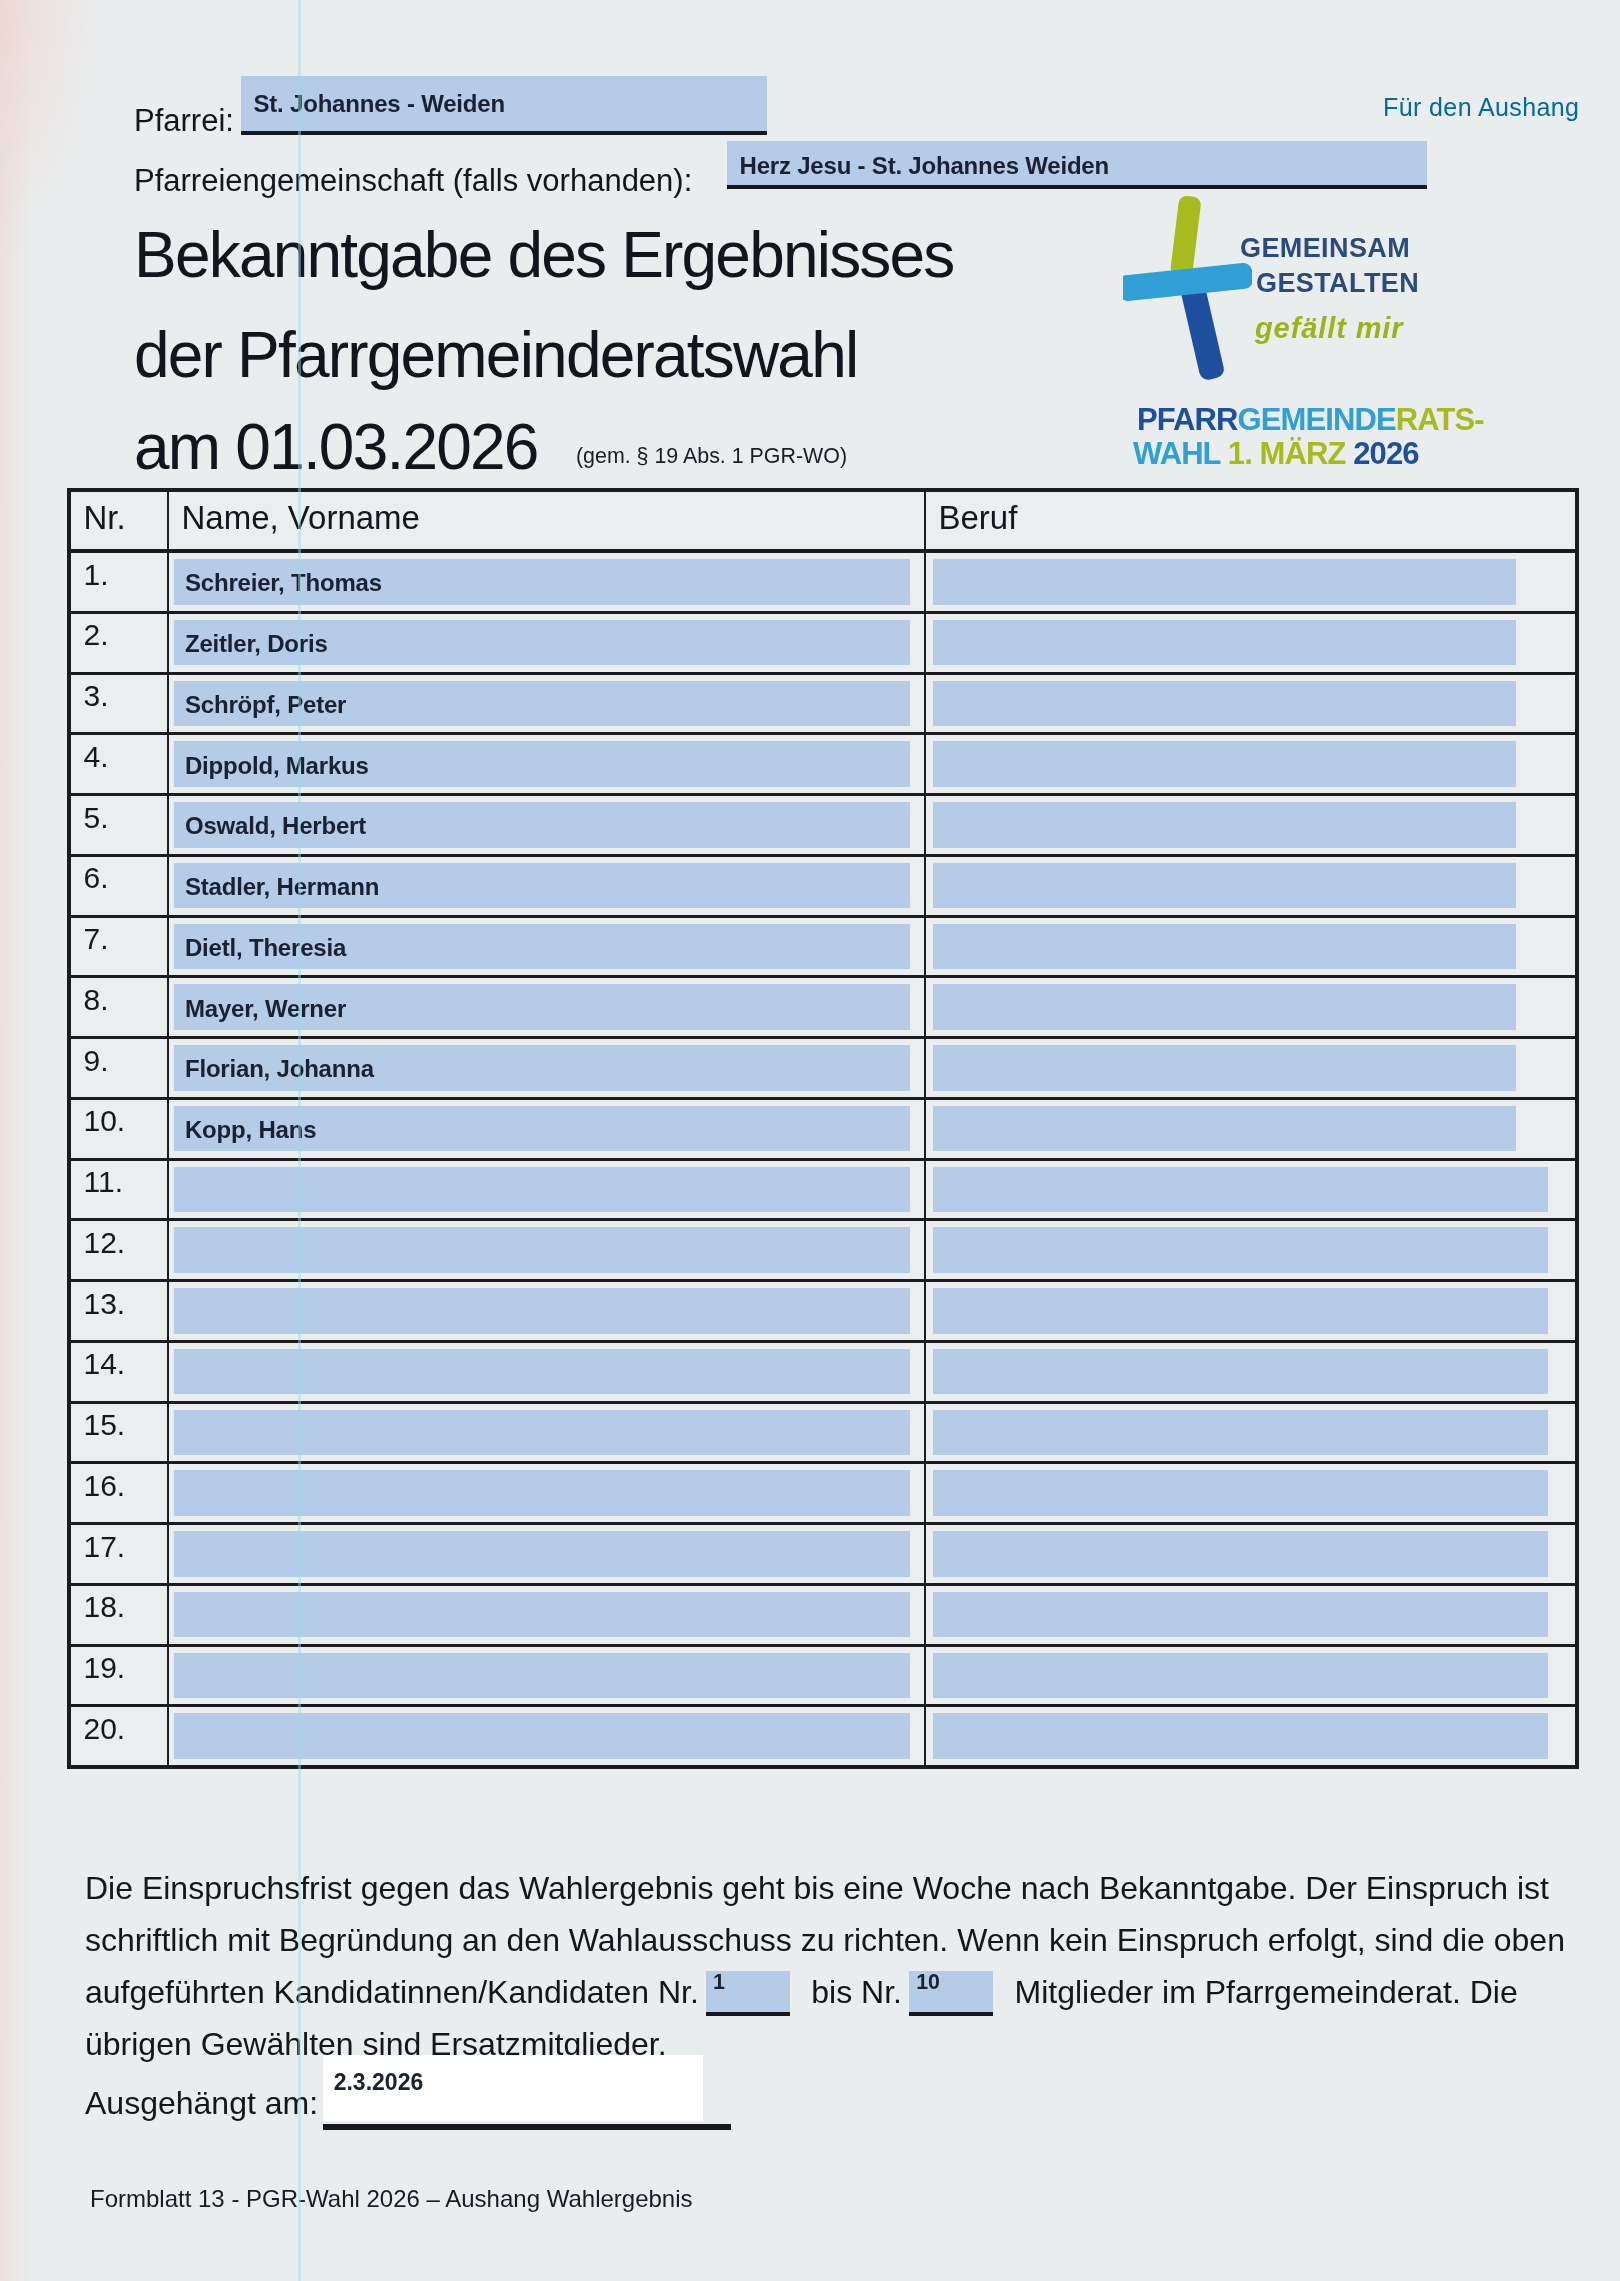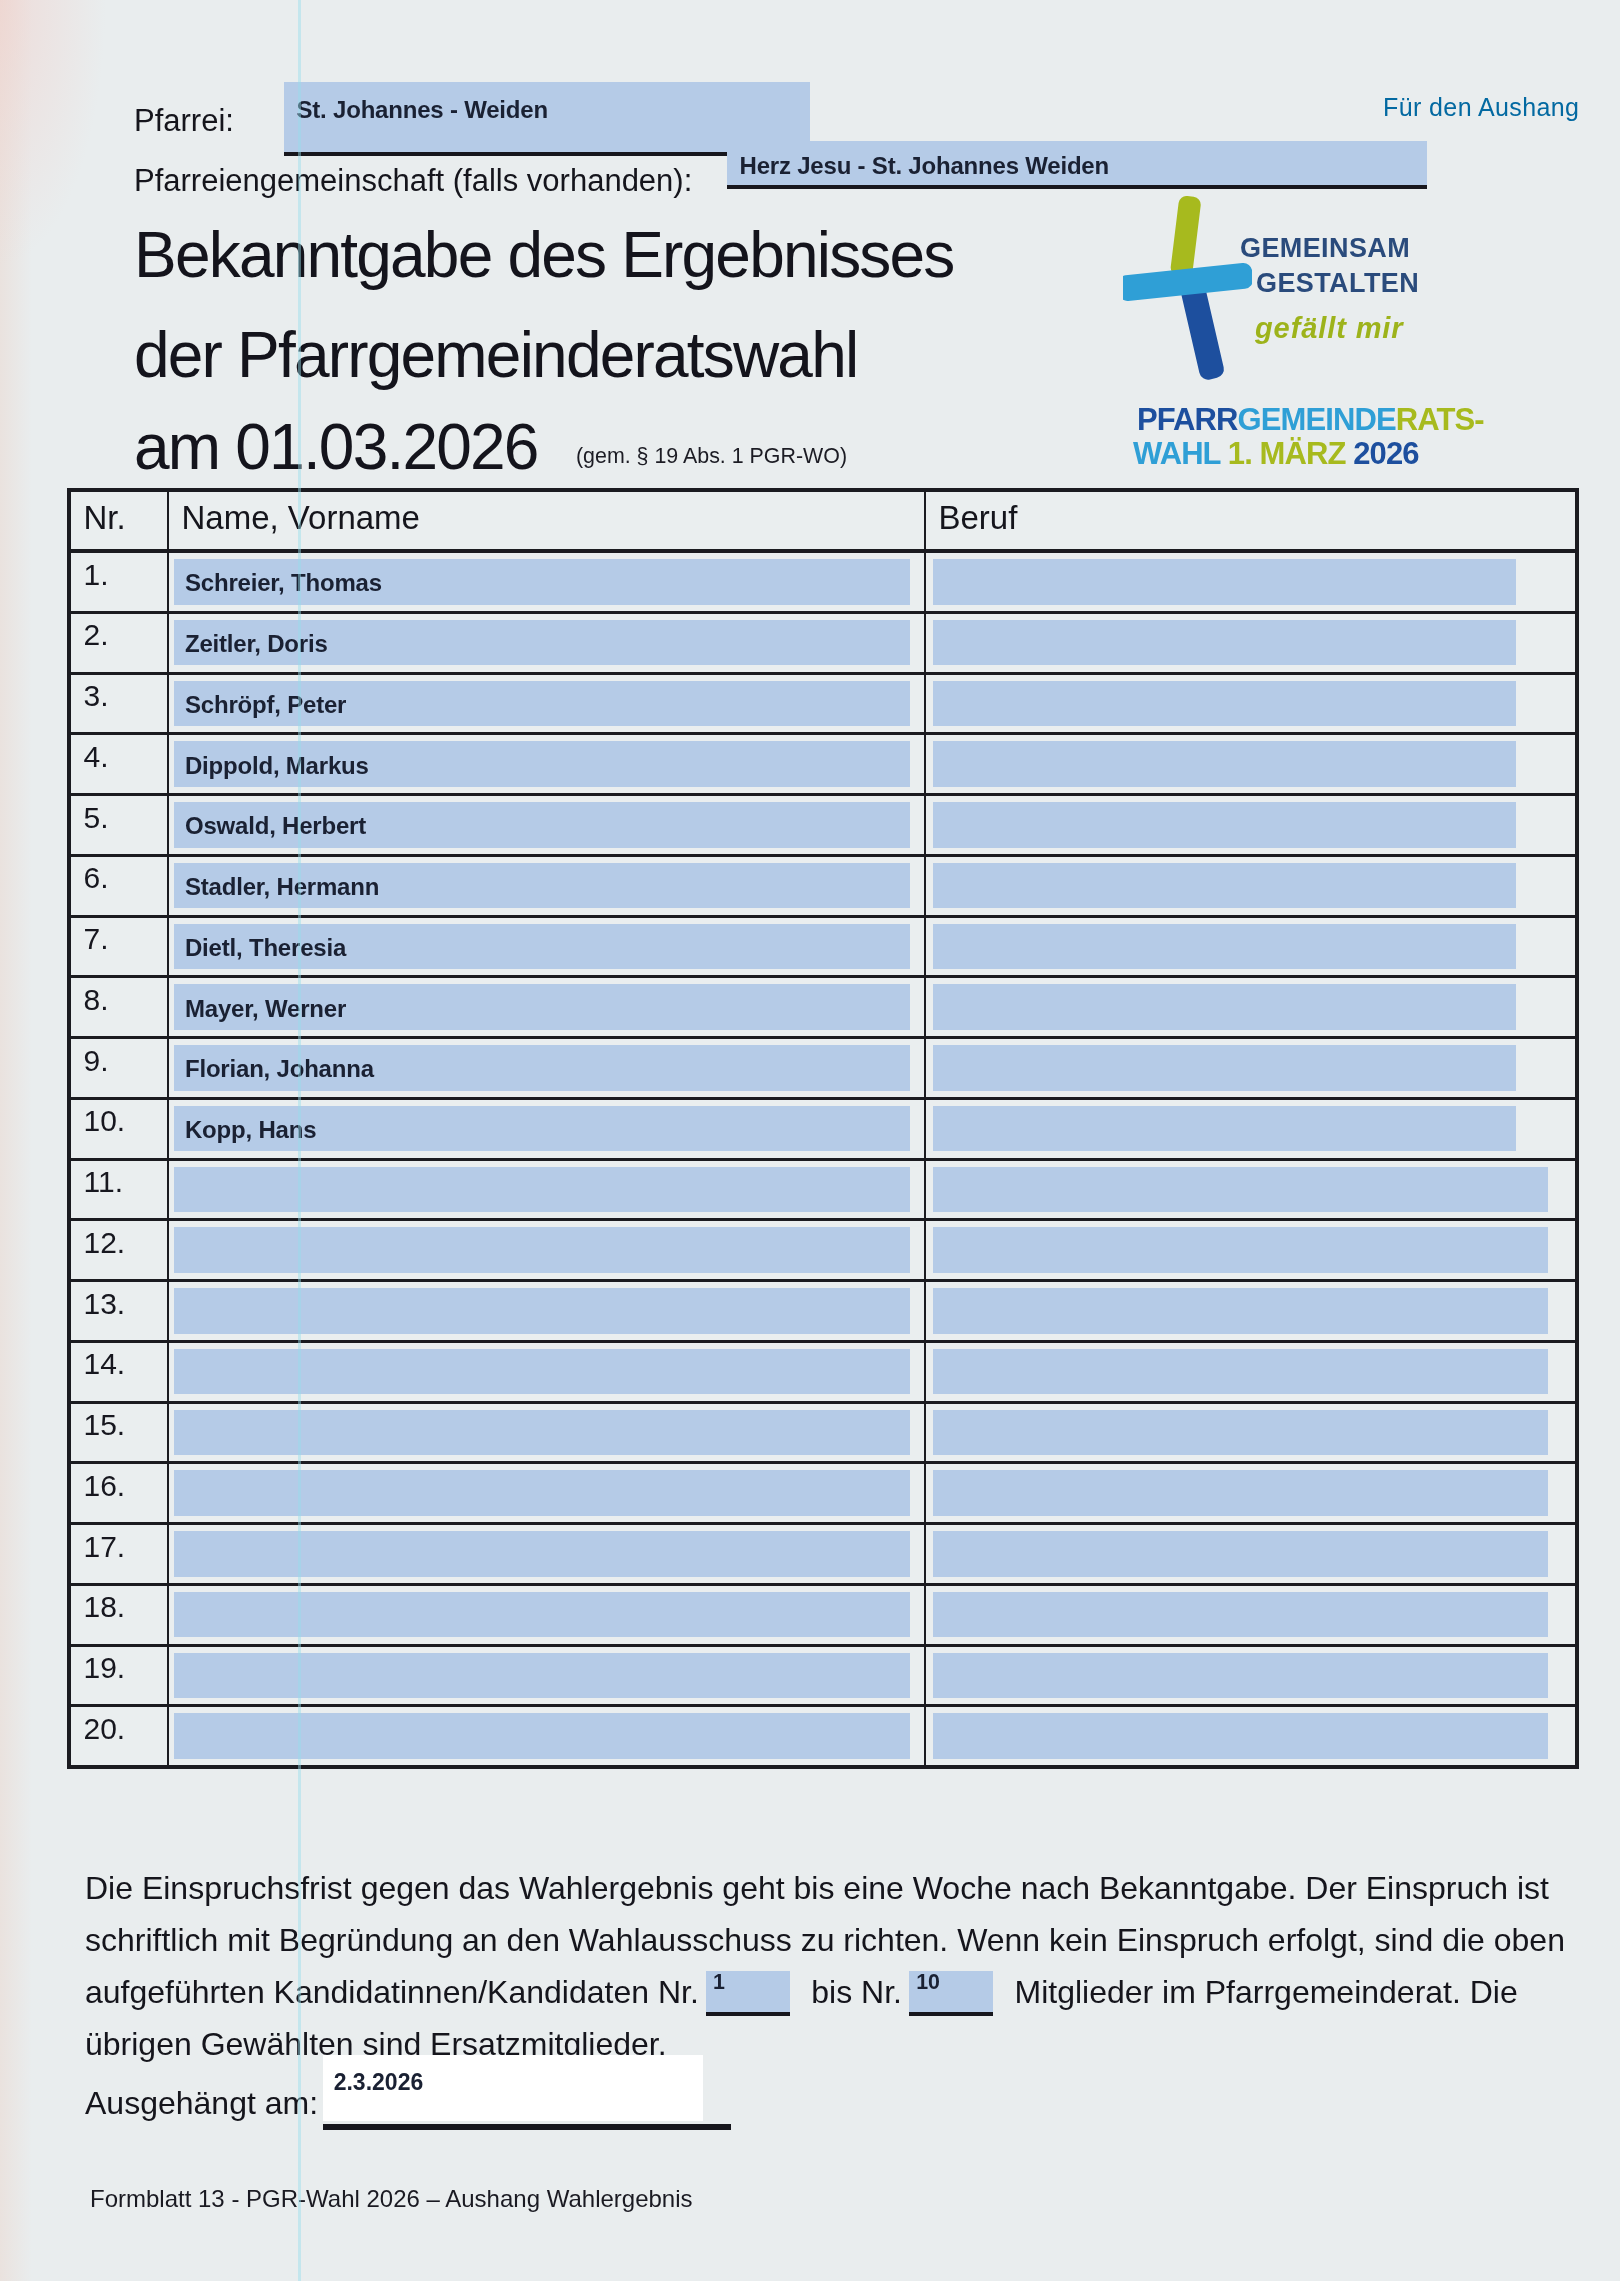--- a/index.html
+++ b/index.html
@@ -41,21 +41,21 @@
     border-bottom:4.5px solid #17171d;
     box-sizing:border-box;
   }
   .fieldbox .fv {
     display:block;
     font-size:24px; font-weight:600; color:#1a2133;
     letter-spacing:-0.2px;
   }
   .lbl { position:absolute; font-size:31px; color:#15151c; }
   .lbl-pfarrei   { left:134px; top:103px; }
-  .box-pfarrei   { left:241px; top:82px;  width:526px; height:74px;margin-left:43px; }
+  .box-pfarrei   { left:241px; top:76px;  width:526px; height:59px; }
   .box-pfarrei .fv { padding:14.3px 0 0 12.5px; }
   .lbl-pg        { left:134px; top:163px; }
   .box-pg        { left:727px; top:141px; width:700px; height:48px; }
   .box-pg .fv    { padding:10.7px 0 0 12.5px; }
 
   
   .title-line {
     position:absolute; left:134px;
     font-size:64px; letter-spacing:-1.8px; color:#14141c;
     line-height:1; white-space:nowrap;

